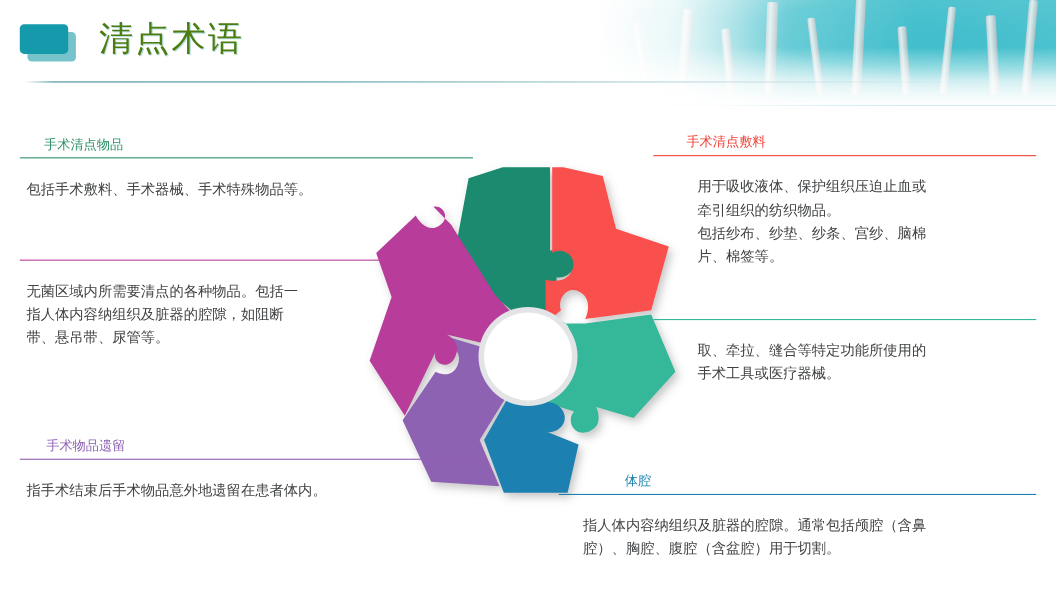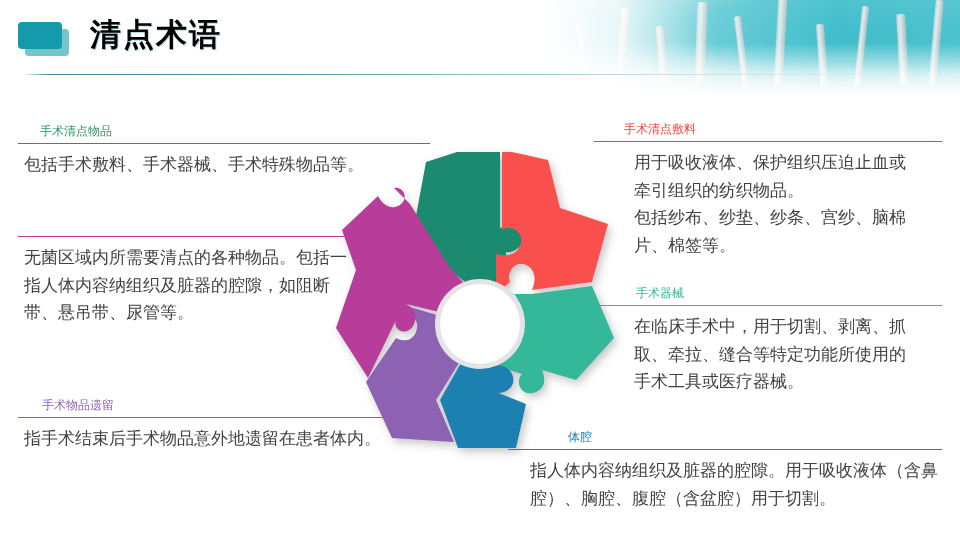--- a/index.html
+++ b/index.html
@@ -64,22 +64,22 @@
     position: absolute;
     left: 0; top: 0;
     width: 44px; height: 27px;
     background: #159aab;
     border-radius: 4px;
   }
   .slide-title {
     position: absolute;
     left: 90px; top: 14px;
     font-size: 31px;
-    font-weight: bold;
-    color: #000000;
+    font-weight: normal;
+    color: #4d7c0f;
     letter-spacing: 2px;
     text-shadow: 1px 1px 0 rgba(120,195,203,.55);
   }
   .title-rule {
     position: absolute;
     left: 22px; top: 74px;
     width: 880px; height: 1px;
     background: linear-gradient(90deg, rgba(255,255,255,0) 0%, #3d8a93 3%, #4a9aa2 30%, rgba(180,210,214,0.7) 72%, rgba(255,255,255,0) 100%);
   }
 
@@ -98,24 +98,24 @@
     font-weight: normal;
     line-height: 1.25;
     white-space: nowrap;
   }
   .block .rule {
     height: 1px;
     margin-top: 4px;
     width: 100%;
   }
   .block .body {
-    font-size: 17px;
+    font-size: 13px;
     line-height: 1.62;
     color: #404244;
-    margin-top: 7px;
+    margin-top: 17px;
   }
   .block .body .line { white-space: nowrap; }
 
   .b-left  .head { padding-left: 22px; }
   .b-left  .body { padding-left: 6px; }
   .b-right .head { padding-left: 30px; }
   .b-right .body { padding-left: 6px; }
 
   
   #block-items       { left: 18px;  top: 124px; width: 412px; }
@@ -229,31 +229,29 @@
 
   <div class="block b-left" id="block-retained">
     <div class="head" style="color:#8e62b3">手术物品遗留</div>
     <div class="rule" style="background:#8e62b3"></div>
     <div class="body">
       <div class="line">指手术结束后手术物品意外地遗留在患者体内。</div>
     </div>
   </div>
 
   <div class="block b-right" id="block-instruments">
-    <div class="head" style="color:#35b79a">手术器械</div>
     <div class="rule" style="background:#35b79a"></div>
     <div class="body">
-      <div class="line">在临床手术中，用于切割、剥离、抓</div>
       <div class="line">取、牵拉、缝合等特定功能所使用的</div>
       <div class="line">手术工具或医疗器械。</div>
     </div>
   </div>
 
   <div class="block b-right" id="block-cavity">
     <div class="head" style="color:#1e81b0">体腔</div>
     <div class="rule" style="background:#1e81b0"></div>
     <div class="body">
-      <div class="line">指人体内容纳组织及脏器的腔隙。用于吸收液体（含鼻</div>
+      <div class="line">指人体内容纳组织及脏器的腔隙。通常包括颅腔（含鼻</div>
       <div class="line">腔）、胸腔、腹腔（含盆腔）用于切割。</div>
     </div>
   </div>
 
 </div>
 
 </body></html>

